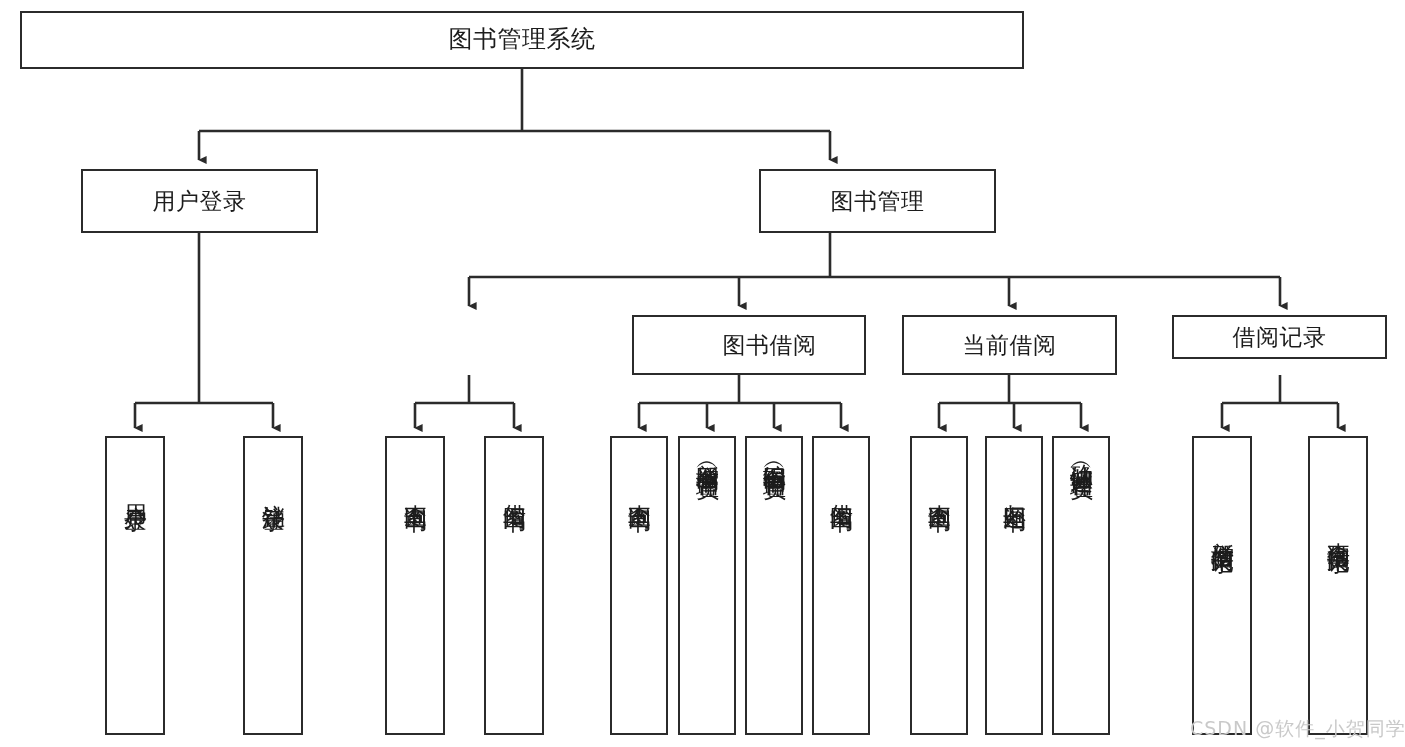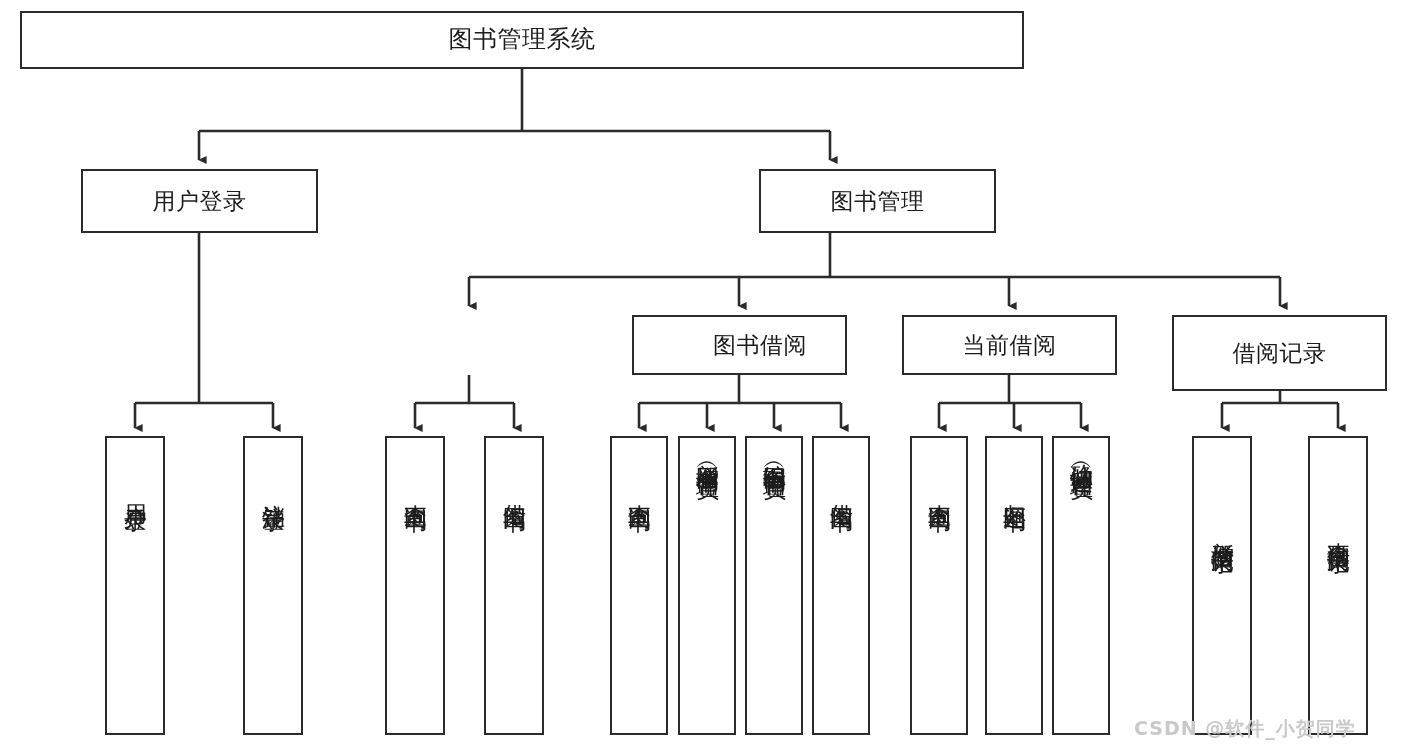--- a/index.html
+++ b/index.html
@@ -128,27 +128,27 @@
     <span class="label-h">图书管理系统</span>
   </div>
 
   <div class="node" style="left:81px;top:169px;width:237px;height:64px;">
     <span class="label-h">用户登录</span>
   </div>
   <div class="node" style="left:711px;top:169px;width:237px;height:64px;margin-left:48px;">
     <span class="label-h">图书管理</span>
   </div>
 
-  <div class="node" style="left:632px;top:315px;width:215px;height:60px;padding-left:41px;">
+  <div class="node" style="left:632px;top:315px;width:234px;height:60px;padding-left:41px;">
     <span class="label-h">图书借阅</span>
   </div>
   <div class="node" style="left:902px;top:315px;width:215px;height:60px;">
     <span class="label-h">当前借阅</span>
   </div>
-  <div class="node" style="left:1172px;top:315px;width:215px;height:76px;">
+  <div class="node" style="left:1172px;top:315px;width:215px;height:44px;">
     <span class="label-h">借阅记录</span>
   </div>
 
   <div class="node node-leaf leaf-mid" style="left:105px;top:436px;width:60px;height:299px;">
     <span class="label-v">用户登录</span>
   </div>
   <div class="node node-leaf leaf-mid" style="left:243px;top:436px;width:60px;height:299px;">
     <span class="label-v">注销登录</span>
   </div>
 
@@ -182,15 +182,15 @@
     <span class="label-v">确认归还（管理员）</span>
   </div>
 
   <div class="node node-leaf leaf-short" style="left:1192px;top:436px;width:60px;height:299px;">
     <span class="label-v">新增借阅记录</span>
   </div>
   <div class="node node-leaf leaf-short" style="left:1308px;top:436px;width:60px;height:299px;">
     <span class="label-v">查询借阅记录</span>
   </div>
 
-  <div class="watermark" style="left:1134px;top:716px;font-weight:bold;">CSDN @软件_小贺同学</div>
+  <div class="watermark" style="left:1190px;top:716px;">CSDN @软件_小贺同学</div>
 
 </div>
 
 </body></html>

